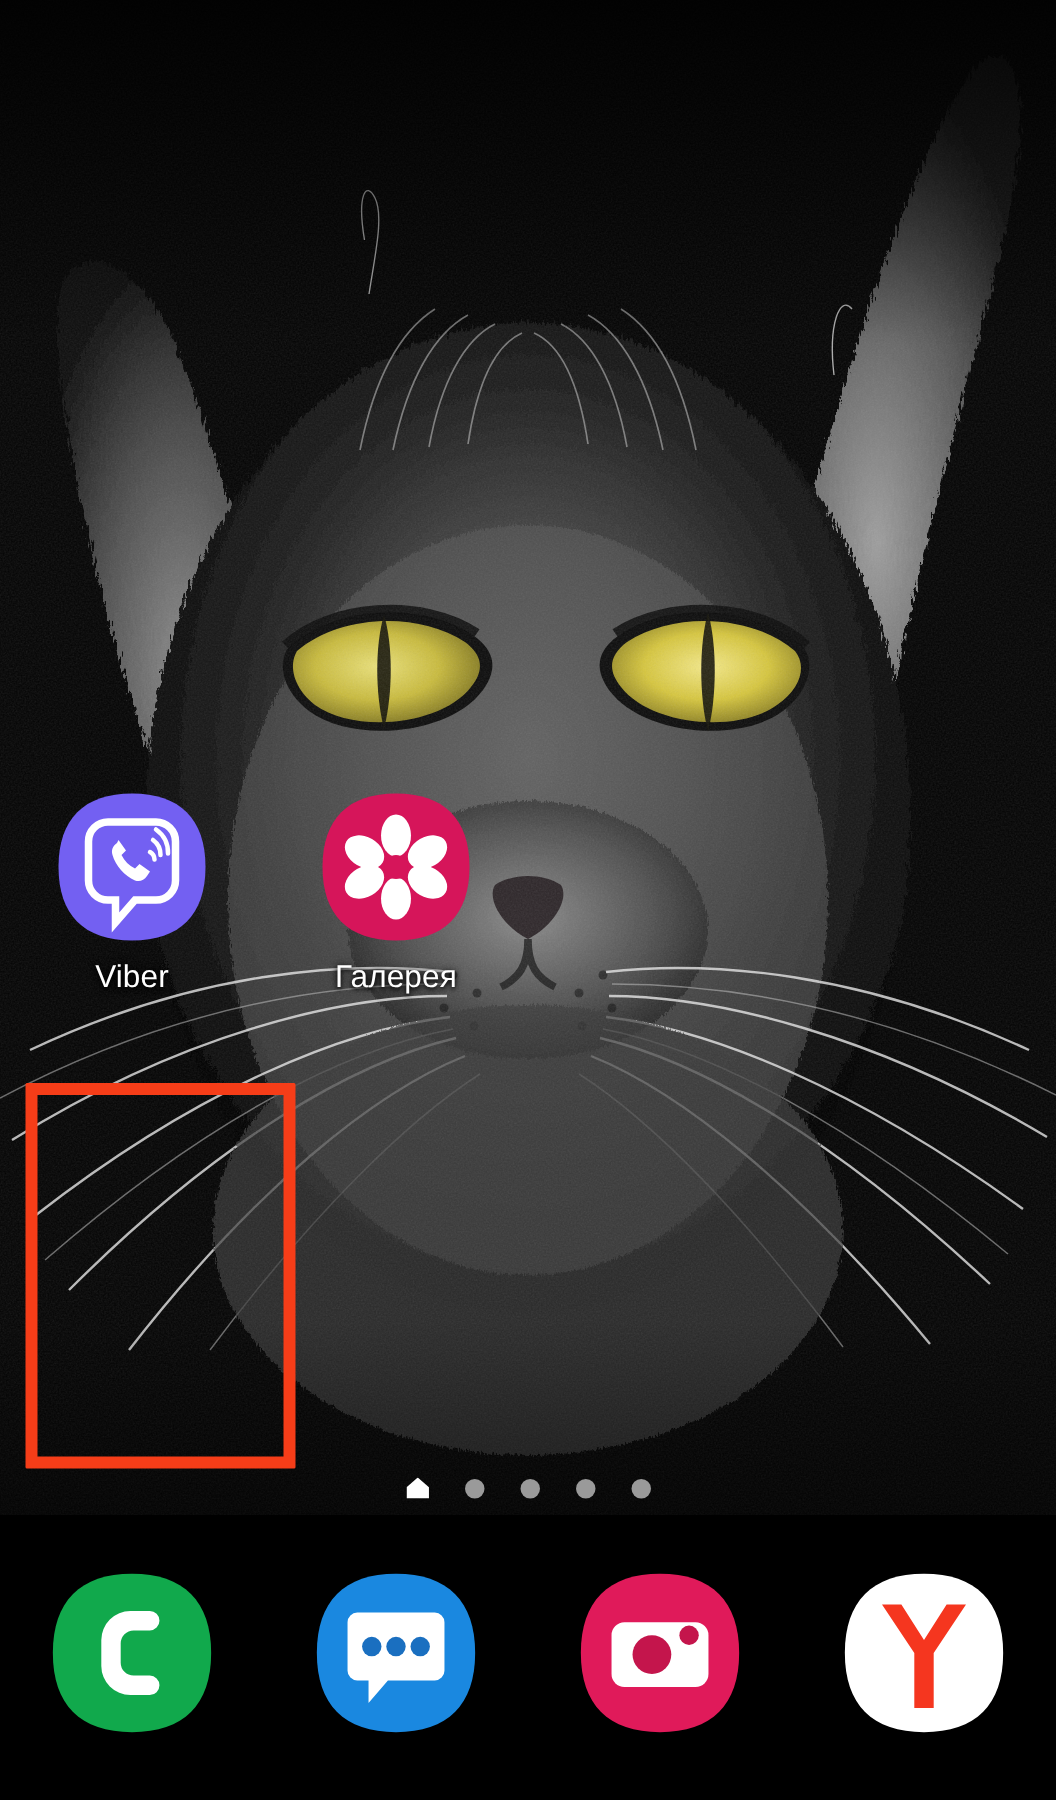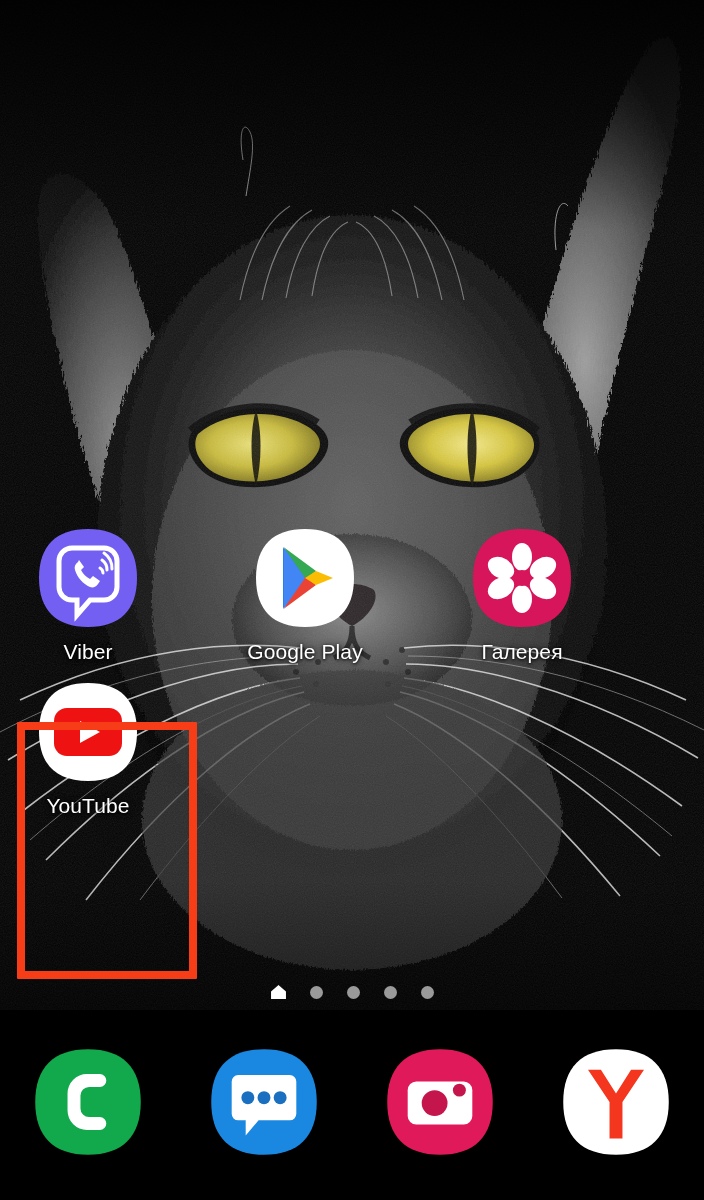--- a/index.html
+++ b/index.html
@@ -13,21 +13,21 @@
   }
 
   
   .wallpaper{position:absolute;inset:0;overflow:hidden;background:#040404;}
   .wp-svg{position:absolute;left:0;top:0;width:704px;height:1200px;display:block;}
 
   
   .grid{
     position:absolute;left:0;top:525px;width:704px;
   }
-  .row{display:flex;width:704px;gap:41px;}
+  .row{display:flex;width:704px;}
   .cell{
     width:176px;flex:0 0 176px;
     display:flex;flex-direction:column;align-items:center;
   }
   .row1 .cell{margin-bottom:0;}
   .icon-wrap{
     width:106px;height:106px;position:relative;
     display:flex;align-items:center;justify-content:center;
   }
   .label{
@@ -253,39 +253,20 @@
               <path d="M42,36 c-3,2 -4,5 -3,8 c2,7 8,14 15,17 c3,1 6,0 8,-3 l2,-3 l-7,-5 l-3,3 c-4,-2 -7,-5 -9,-9 l3,-3 l-5,-7 Z" fill="#ffffff"></path>
               <path d="M66,34 a12,12 0 0 1 5,10" fill="none" stroke="#ffffff" stroke-width="3" stroke-linecap="round"></path>
               <path d="M64,42 a6,6 0 0 1 3,5" fill="none" stroke="#ffffff" stroke-width="3" stroke-linecap="round"></path>
               <path d="M68,27 a19,19 0 0 1 8,16" fill="none" stroke="#ffffff" stroke-width="3" stroke-linecap="round"></path>
             </svg>
           </span>
         </div>
         <div class="label">Viber</div>
       </div>
 
-      <div class="cell">
-        <div class="icon-wrap">
-          <span class="sq">
-            <svg viewBox="0 0 104 104">
-              <path d="M52,3 C84,3 101,20 101,52 C101,84 84,101 52,101 C20,101 3,84 3,52 C3,20 20,3 52,3 Z" fill="#ffffff"></path>
-              <path d="M30,22 L68,50 L30,82 Z" fill="#1a73e8"></path>
-              <path d="M30,22 L68,50 L58,58 Z" fill="#34a853"></path>
-              <path d="M30,82 L68,50 L58,44 L30,82 Z" fill="#ea4335"></path>
-              <path d="M58,44 L78,52 L58,60 Z" fill="#fbbc04"></path>
-              <path d="M30,22 L62,46 L30,82 Z" fill="none"></path>
-              <path d="M30.5,21 L63,45 L52,53 Z" fill="#34a853"></path>
-              <path d="M30.5,83 L63,59 L52,51 Z" fill="#ea4335"></path>
-              <path d="M63,45 L80,52 L63,59 L52,52 Z" fill="#fbbc04"></path>
-              <path d="M30.5,21 L52,52 L30.5,83 Z" fill="#4285f4"></path>
-            </svg>
-          </span>
-        </div>
-        <div class="label">Google Play</div>
-      </div>
 
       <div class="cell">
         <div class="icon-wrap">
           <span class="sq">
             <svg viewBox="0 0 104 104">
               <path d="M52,3 C84,3 101,20 101,52 C101,84 84,101 52,101 C20,101 3,84 3,52 C3,20 20,3 52,3 Z" fill="#d6155a"></path>
               <g fill="#ffffff">
                 <ellipse cx="52" cy="31" rx="10" ry="14"></ellipse>
                 <ellipse cx="52" cy="73" rx="10" ry="14"></ellipse>
                 <ellipse cx="31" cy="42" rx="10" ry="14" transform="rotate(-60 31 42)"></ellipse>
@@ -298,32 +279,20 @@
           </span>
         </div>
         <div class="label">Галерея</div>
       </div>
 
     </div>
 
     <div class="row row2" style="margin-top:15px;">
 
 
-      <div class="cell">
-        <div class="icon-wrap">
-          <span class="sq">
-            <svg viewBox="0 0 104 104">
-              <path d="M52,3 C84,3 101,20 101,52 C101,84 84,101 52,101 C20,101 3,84 3,52 C3,20 20,3 52,3 Z" fill="#ffffff"></path>
-              <rect x="18" y="28" width="68" height="48" rx="13" fill="#ee1212"></rect>
-              <path d="M44,41 L64,52 L44,63 Z" fill="#ffffff"></path>
-            </svg>
-          </span>
-        </div>
-        <div class="label">YouTube</div>
-      </div>
 
 
 
     </div>
   </div>
 
   <div class="pager">
     <span class="home-ind">
       <svg viewBox="0 0 16 15" width="15" height="14">
         <path d="M8,0 L16,7 L16,15 L0,15 L0,7 Z" fill="#ffffff"></path>

